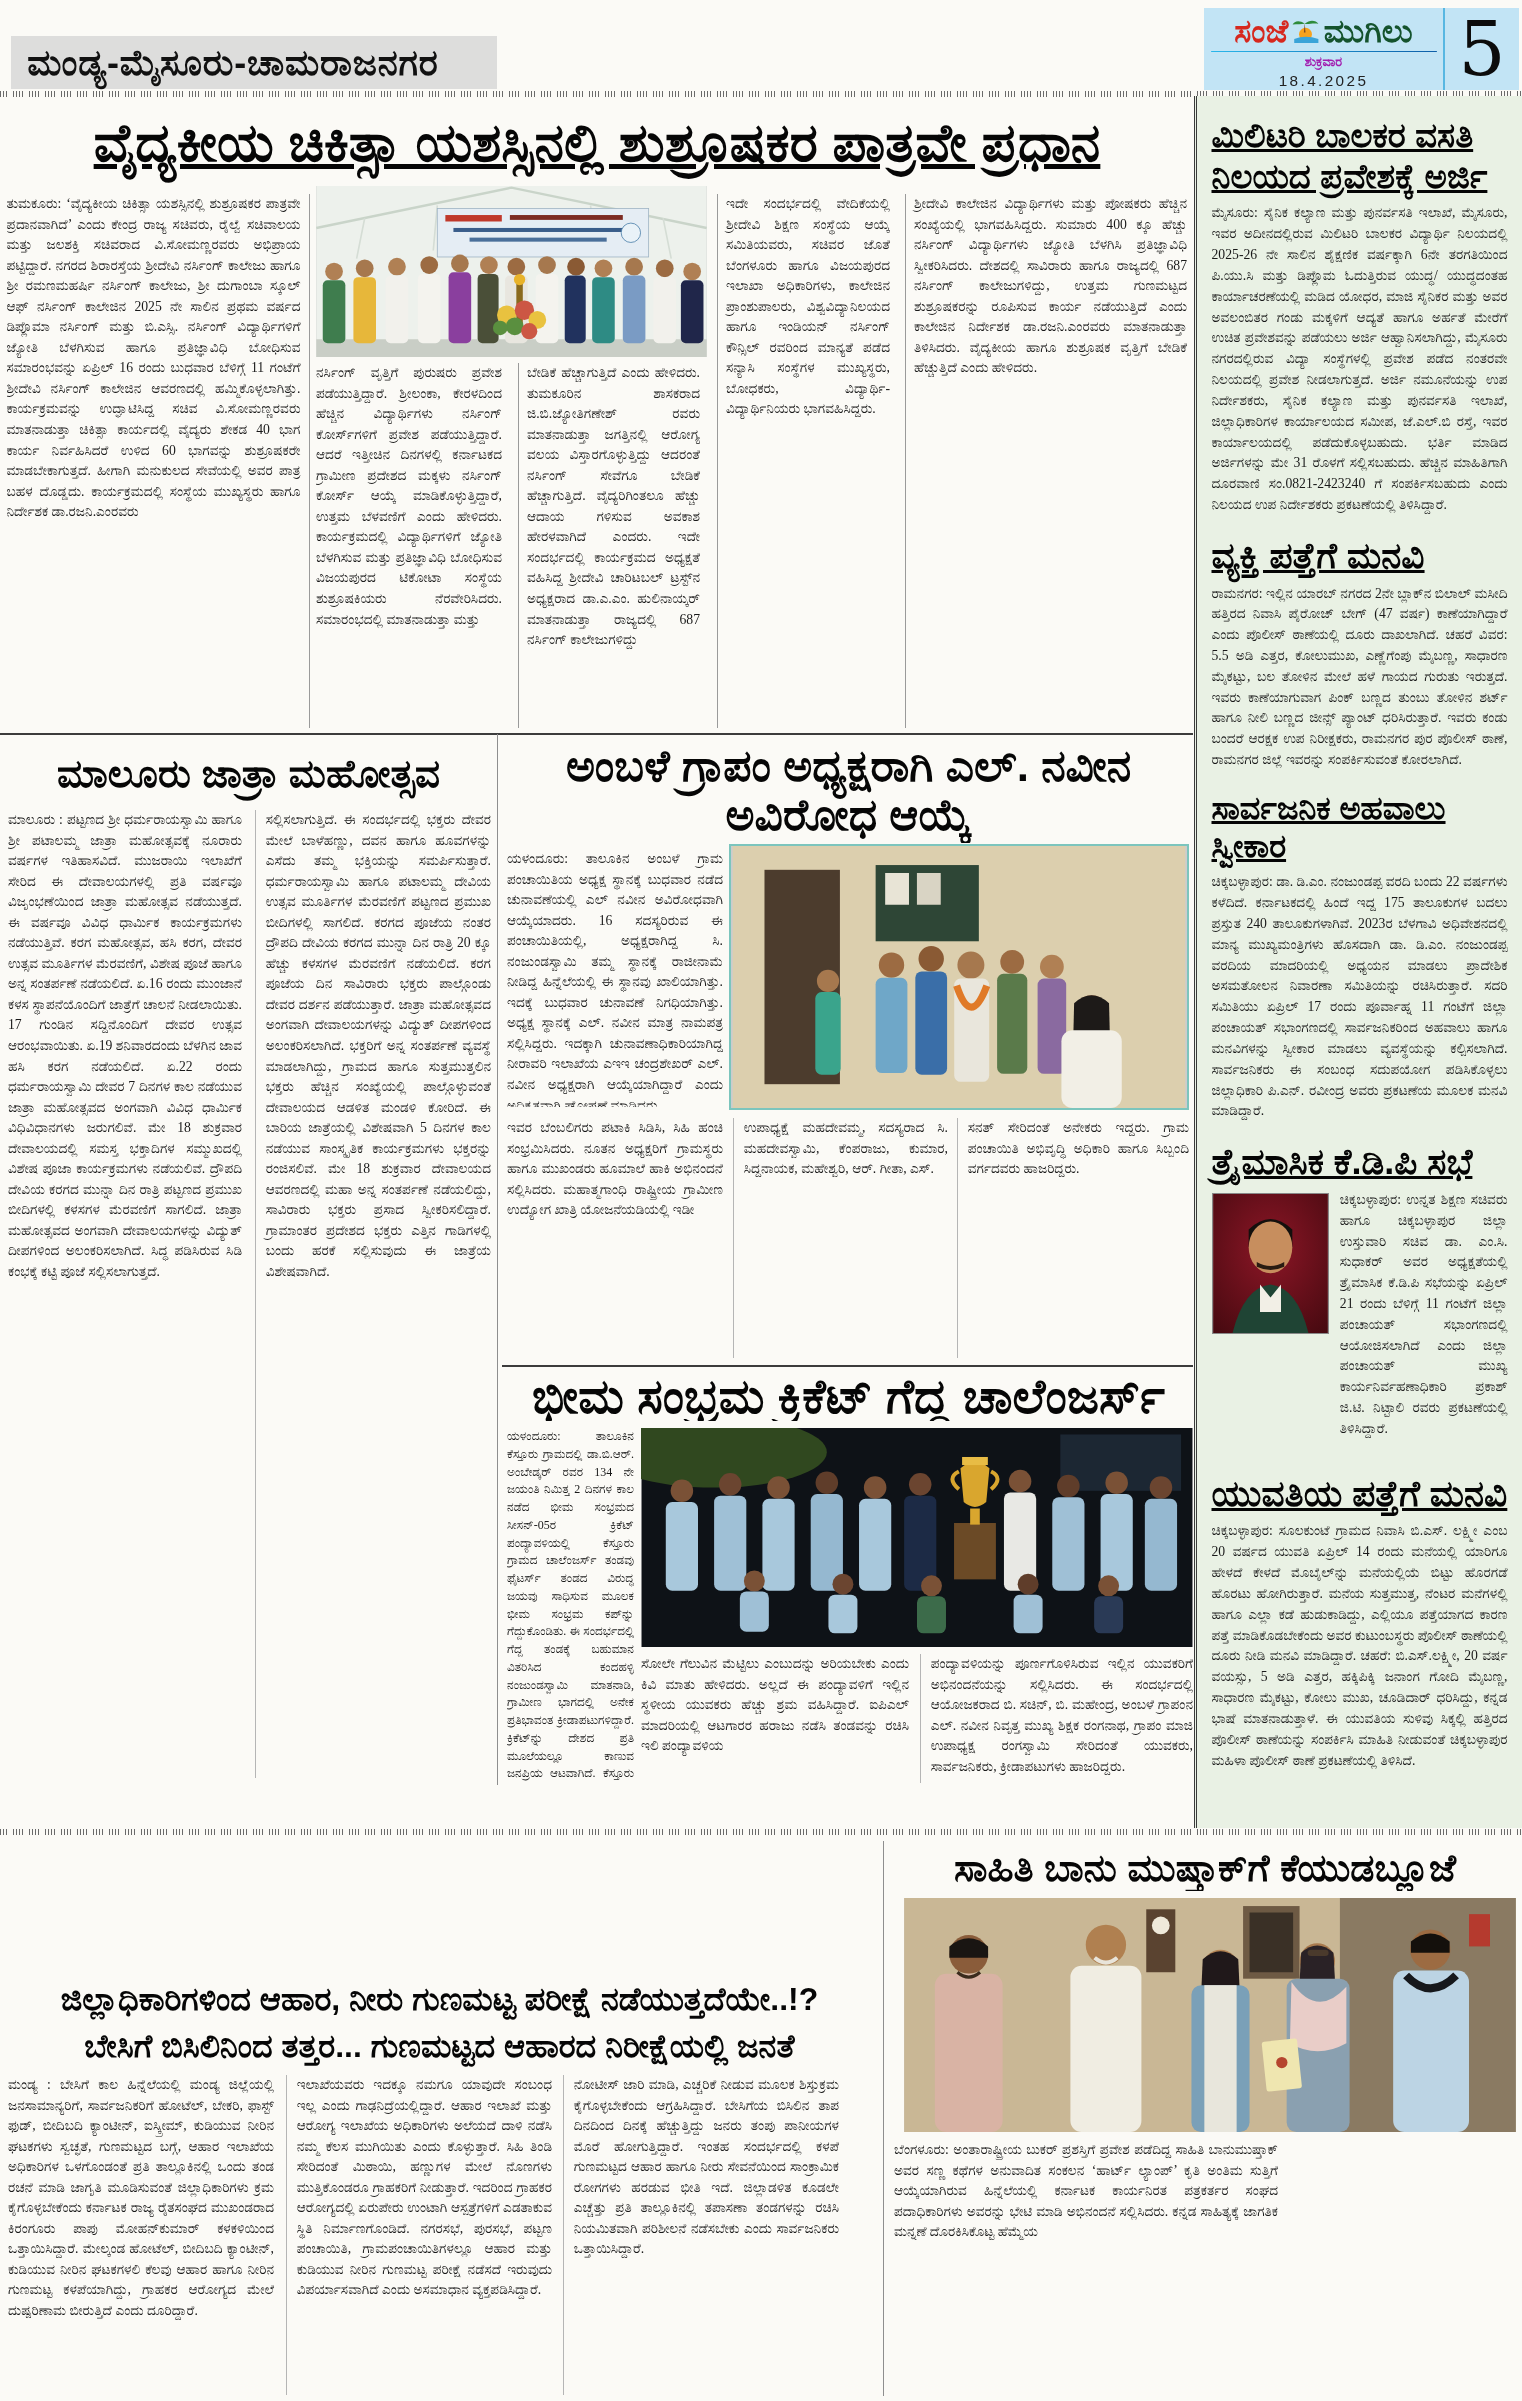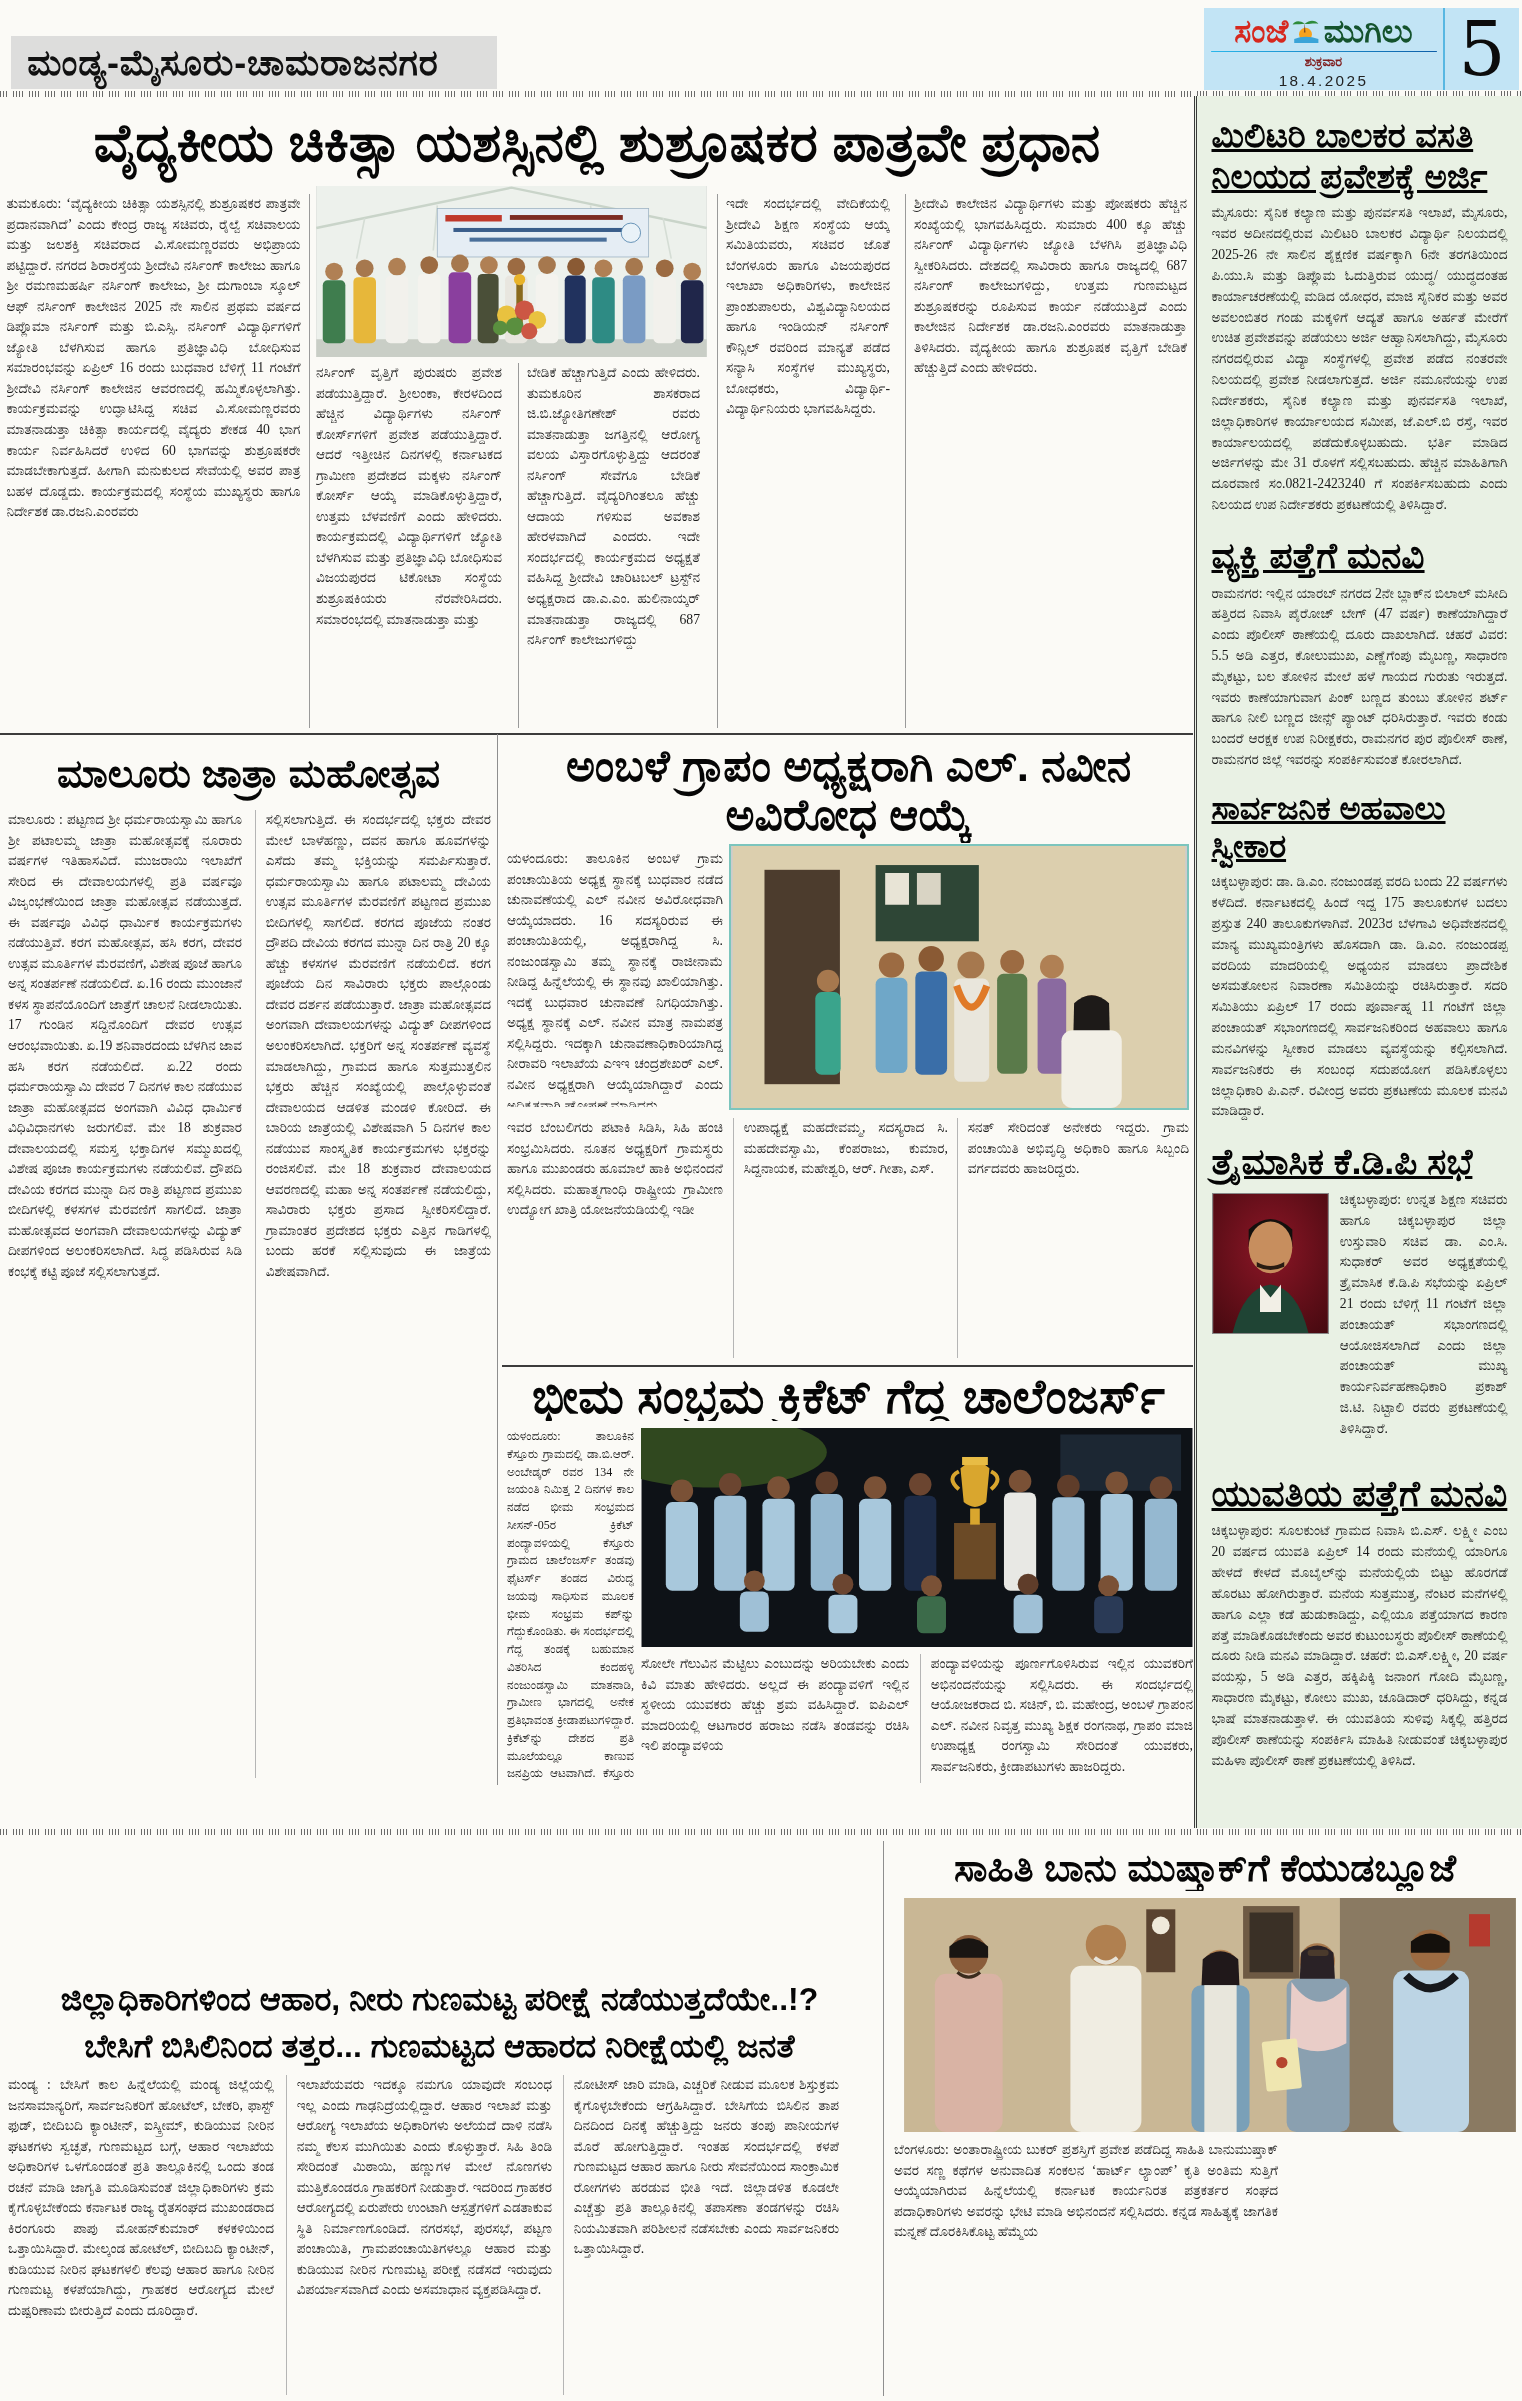--- a/index.html
+++ b/index.html
@@ -13,21 +13,21 @@
   .rule-h{background:#3c3c3c;}
   .rule-v{background:#8e8e8e;width:0.8px;}
   .region-bar{background:#dddddc;font-family:"Liberation Sans",sans-serif;font-weight:700;
               font-size:36px;line-height:53px;padding-left:16px;letter-spacing:0.8px;color:#111;}
   .masthead{background:#c2e4f5;display:flex;align-items:stretch;}
   .mast-left{flex:1;display:flex;flex-direction:column;align-items:center;justify-content:flex-start;padding-top:4.8px;}
   .logo-row{display:flex;align-items:center;gap:3.2px;font-family:"Liberation Sans",sans-serif;font-weight:700;font-size:32px;}
   .logo-red{color:#d6281e;}
   .logo-dark{color:#14532d;}
   .logo-rule{width:226px;height:4px;border-radius:2.4px;background:linear-gradient(90deg,#29b6ea,#0d5ea8);margin:1.6px 0 2.4px 0;}
-  .mast-day{font-size:13px;font-weight:700;font-family:"Liberation Sans",sans-serif;color:#7f1d1d;}
+  .mast-day{font-size:13px;font-weight:700;font-family:"Liberation Sans",sans-serif;color:#a21caf;}
   .mast-date{font-size:15.3px;font-family:"Liberation Sans",sans-serif;letter-spacing:2.4px;color:#222;margin-top:1.6px;}
   .mast-num{width:74px;border-left:2.4px solid #57b7e2;display:flex;align-items:center;justify-content:center;
             font-family:"DejaVu Serif",serif;font-size:74px;color:#0c0c0c;}
   .green-col{background:#e9f1e4;border-left:3.2px double #3a3a3a;padding:11.3px 14.5px;}
   .g-head{font-family:"Liberation Sans",sans-serif;font-weight:700;color:#050505;line-height:1.2;margin:8px 0 6.5px 0;text-decoration:underline;}
   .g-body{font:13.7px/1.52 "Liberation Serif",serif;text-align:justify;color:#191919;overflow:hidden;}
   .photo{display:block;background:#ccc;}
   .photo-frame-teal{border:2.4px solid #7cc5bd;}
   .kdp-wrap::after{content:"";display:block;clear:both;}
   .kdp-photo{float:left;width:115px;height:139px;margin:3.2px 11.3px 4.8px 0;border:0.8px solid #888;}
@@ -57,21 +57,21 @@
       </div>
       <div class="logo-rule"></div>
       <div class="mast-day">ಶುಕ್ರವಾರ</div>
       <div class="mast-date">18.4.2025</div>
     </div>
     <div class="mast-num">5</div>
   </div>
 
   <div class="abs hatch" style="left:0;top:91px;width:1523px;height:5.6px;"></div>
 
-  <div class="abs hl" style="left:6.5px;top:102px;width:1181px;height:82px;font-size:53px;line-height:82px;">ವೈದ್ಯಕೀಯ ಚಿಕಿತ್ಸಾ ಯಶಸ್ಸಿನಲ್ಲಿ ಶುಶ್ರೂಷಕರ ಪಾತ್ರವೇ ಪ್ರಧಾನ</div>
+  <div class="abs hl" style="left:6.5px;top:102px;width:1181px;height:82px;font-size:53px;line-height:82px;text-decoration:underline;">ವೈದ್ಯಕೀಯ ಚಿಕಿತ್ಸಾ ಯಶಸ್ಸಿನಲ್ಲಿ ಶುಶ್ರೂಷಕರ ಪಾತ್ರವೇ ಪ್ರಧಾನ</div>
 
   <div class="abs body-txt col-pad" style="left:6.5px;top:194px;width:303px;height:534px;border-right:0.8px solid #9a9a9a;">ತುಮಕೂರು: ‘ವೈದ್ಯಕೀಯ ಚಿಕಿತ್ಸಾ ಯಶಸ್ಸಿನಲ್ಲಿ ಶುಶ್ರೂಷಕರ ಪಾತ್ರವೇ ಪ್ರದಾನವಾಗಿದೆ’ ಎಂದು ಕೇಂದ್ರ ರಾಜ್ಯ ಸಚಿವರು, ರೈಲ್ವೆ ಸಚಿವಾಲಯ ಮತ್ತು ಜಲಶಕ್ತಿ ಸಚಿವರಾದ ವಿ.ಸೋಮಣ್ಣರವರು ಅಭಿಪ್ರಾಯ ಪಟ್ಟಿದ್ದಾರೆ. ನಗರದ ಶಿರಾರಸ್ತೆಯ ಶ್ರೀದೇವಿ ನರ್ಸಿಂಗ್ ಕಾಲೇಜು ಹಾಗೂ ಶ್ರೀ ರಮಣಮಹರ್ಷಿ ನರ್ಸಿಂಗ್ ಕಾಲೇಜು, ಶ್ರೀ ದುಗಾಂಬಾ ಸ್ಕೂಲ್ ಆಫ್ ನರ್ಸಿಂಗ್ ಕಾಲೇಜಿನ 2025 ನೇ ಸಾಲಿನ ಪ್ರಥಮ ವರ್ಷದ ಡಿಪ್ಲೊಮಾ ನರ್ಸಿಂಗ್ ಮತ್ತು ಬಿ.ಎಸ್ಸಿ. ನರ್ಸಿಂಗ್ ವಿದ್ಯಾರ್ಥಿಗಳಿಗೆ ಜ್ಯೋತಿ ಬೆಳಗಿಸುವ ಹಾಗೂ ಪ್ರತಿಜ್ಞಾವಿಧಿ ಬೋಧಿಸುವ ಸಮಾರಂಭವನ್ನು ಏಪ್ರಿಲ್ 16 ರಂದು ಬುಧವಾರ ಬೆಳಿಗ್ಗೆ 11 ಗಂಟೆಗೆ ಶ್ರೀದೇವಿ ನರ್ಸಿಂಗ್ ಕಾಲೇಜಿನ ಆವರಣದಲ್ಲಿ ಹಮ್ಮಿಕೊಳ್ಳಲಾಗಿತ್ತು. ಕಾರ್ಯಕ್ರಮವನ್ನು ಉದ್ಘಾಟಿಸಿದ್ದ ಸಚಿವ ವಿ.ಸೋಮಣ್ಣರವರು ಮಾತನಾಡುತ್ತಾ ಚಿಕಿತ್ಸಾ ಕಾರ್ಯದಲ್ಲಿ ವೈದ್ಯರು ಶೇಕಡ 40 ಭಾಗ ಕಾರ್ಯ ನಿರ್ವಹಿಸಿದರೆ ಉಳಿದ 60 ಭಾಗವನ್ನು ಶುಶ್ರೂಷಕರೇ ಮಾಡಬೇಕಾಗುತ್ತದೆ. ಹೀಗಾಗಿ ಮನುಕುಲದ ಸೇವೆಯಲ್ಲಿ ಅವರ ಪಾತ್ರ ಬಹಳ ದೊಡ್ಡದು. ಕಾರ್ಯಕ್ರಮದಲ್ಲಿ ಸಂಸ್ಥೆಯ ಮುಖ್ಯಸ್ಥರು ಹಾಗೂ ನಿರ್ದೇಶಕ ಡಾ.ರಜನಿ.ಎಂರವರು</div>
 
   <svg class="abs photo" style="left:316px;top:186px;" width="391" height="171" viewBox="0 0 484 212">
     <rect width="484" height="212" fill="#edf1ec"></rect>
     <path d="M0 52 L242 2 L484 52" stroke="#c9d4c9" stroke-width="3" fill="none"></path>
     <path d="M60 40 L50 90 M150 24 L145 80 M340 24 L346 80 M430 40 L440 90" stroke="#d5ddd5" stroke-width="2"></path>
     <rect x="150" y="28" width="262" height="60" fill="#e5edf4" stroke="#9fb4c4"></rect>
     <rect x="160" y="36" width="70" height="8" fill="#c0392b"></rect>
     <rect x="240" y="36" width="140" height="6" fill="#7c2b22"></rect>

